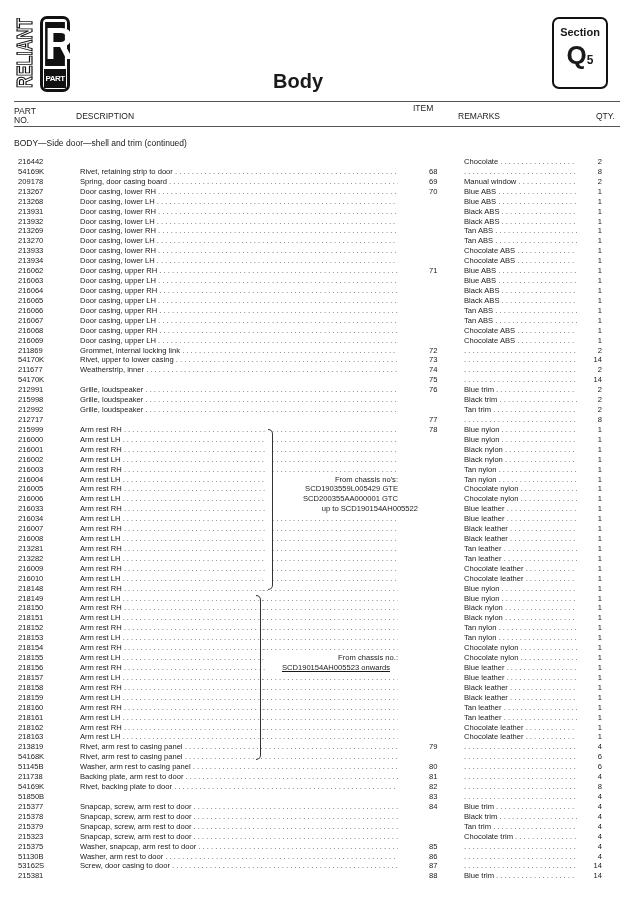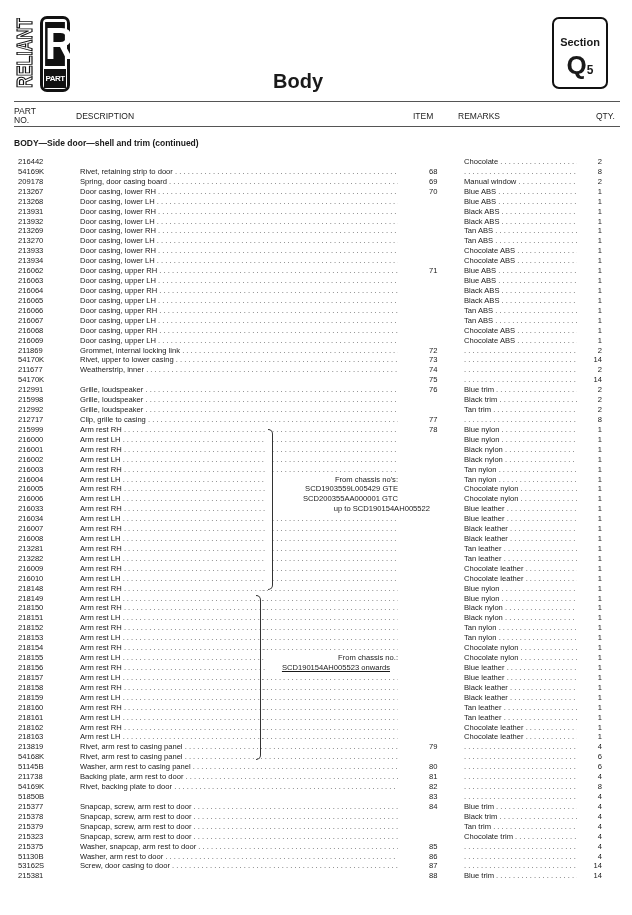--- a/index.html
+++ b/index.html
@@ -16,29 +16,29 @@
                    text-align: center; font-family: "Liberation Sans", sans-serif; transform: scaleX(0.9); }
   .logo-badge .part { position: absolute; left: 1px; top: 50px; width: 22px; height: 19px;
                       background: #111; color: #fff; font-weight: bold; font-size: 8px; line-height: 19px;
                       text-align: center; letter-spacing: -0.5px; }
 
   .page-title { left: 0; width: 576px; top: 70px; text-align: center; font-weight: bold; font-size: 20px;
                 padding-left: 20px; box-sizing: border-box; }
 
   .section-box { left: 552px; top: 17px; width: 56px; height: 72px; border: 2.5px solid #111;
                  border-radius: 7px; box-sizing: border-box; text-align: center; }
-  .section-box .lbl { font-weight: bold; font-size: 11px; margin-top: 17px; }
+  .section-box .lbl { font-weight: bold; font-size: 11px; margin-top: 7px; }
   .section-box .code { font-weight: bold; font-size: 26px; margin-top: 4px; line-height: 26px; }
   .section-box .code sub { font-size: 12px; vertical-align: baseline; position: relative; top: 0px; }
 
   .rule { height: 1px; background: #555; left: 14px; width: 606px; }
 
   .col-head { font-size: 8.5px; color: #222; top: 107px; line-height: 9px; }
 
-  .section-heading { left: 14px; top: 138px; font-size: 8.5px; font-weight: bold; }
+  .section-heading { left: 14px; top: 138px; font-size: 8.5px; font-weight: normal; }
 
   .rows { left: 0; top: 157px; width: 632px; }
   .row { position: relative; height: 9.93px; font-size: 7.6px; line-height: 9.93px; white-space: nowrap; }
   .row > span { position: absolute; top: 0; }
   .c-part { left: 18px; }
   .c-desc { left: 80px; width: 318px; overflow: hidden; }
   .c-item { left: 429px; }
   .c-rem { left: 464px; width: 113px; overflow: hidden; }
   .c-qty { left: 580px; width: 22px; text-align: right; }
   .dots::after { content: " . . . . . . . . . . . . . . . . . . . . . . . . . . . . . . . . . . . . . . . . . . . . . . . . . . . . . . . . . . . . . . . . . . . . . . . . . . . . . . . . . ."; color: #444; }
@@ -67,21 +67,21 @@
   <div class="lbl">Section</div>
   <div class="code"><span>Q</span><sub>5</sub></div>
 </div>
 
 <div class="abs rule" style="top:101px;"></div>
 <div class="abs col-head" style="left:14px;">
   <div>PART</div>
     <div>NO.</div>
 </div>
 <div class="abs col-head" style="left:76px; top:112px;">DESCRIPTION</div>
-<div class="abs col-head" style="left:413px; top:112px;text-align:center;">ITEM</div>
+<div class="abs col-head" style="left:413px; top:104px;text-align:center;">ITEM</div>
 <div class="abs col-head" style="left:458px; top:112px;">REMARKS</div>
 <div class="abs col-head" style="left:596px; top:112px;">QTY.</div>
 <div class="abs rule" style="top:126px;"></div>
 
 <div class="abs section-heading">BODY—Side door—shell and trim (continued)</div>
 
 <div class="abs rows" id="rows">
     <div class="row">
       <span class="c-part">216442</span>
       <span class="c-item"></span>
@@ -257,21 +257,20 @@
     </div>
     <div class="row">
       <span class="c-part">212992</span>
       <span class="c-desc dots">Grille, loudspeaker</span>
       <span class="c-item"></span>
       <span class="c-rem dots">Tan trim</span>
       <span class="c-qty">2</span>
     </div>
     <div class="row">
       <span class="c-part">212717</span>
-      <span class="c-desc dots">Clip, grille to casing</span>
       <span class="c-item">77</span>
       <span class="c-rem dots"></span>
       <span class="c-qty">8</span>
     </div>
     <div class="row">
       <span class="c-part">215999</span>
       <span class="c-desc dots short">Arm rest RH</span>
       <span class="c-item">78</span>
       <span class="c-rem dots">Blue nylon</span>
       <span class="c-qty">1</span>
@@ -332,21 +331,21 @@
       <span class="c-rem dots">Chocolate nylon</span>
       <span class="c-qty">1</span>
       <span class="note-col" style="left: 272px; width: 126px;">SCD200355AA000001 GTC</span>
     </div>
     <div class="row">
       <span class="c-part">216033</span>
       <span class="c-desc dots short">Arm rest RH</span>
       <span class="c-item"></span>
       <span class="c-rem dots">Blue leather</span>
       <span class="c-qty">1</span>
-      <span class="note-col" style="left: 272px; width: 126px; padding-left: 32px;">up to SCD190154AH005522</span>
+      <span class="note-col" style="left: 260px; width: 126px; padding-left: 32px;">up to SCD190154AH005522</span>
     </div>
     <div class="row">
       <span class="c-part">216034</span>
       <span class="c-desc dots short">Arm rest LH</span>
       <span class="c-item"></span>
       <span class="c-rem dots">Blue leather</span>
       <span class="c-qty">1</span>
       <span class="note-col dotsonly" style="left: 272px; width: 126px;"></span>
     </div>
     <div class="row">

